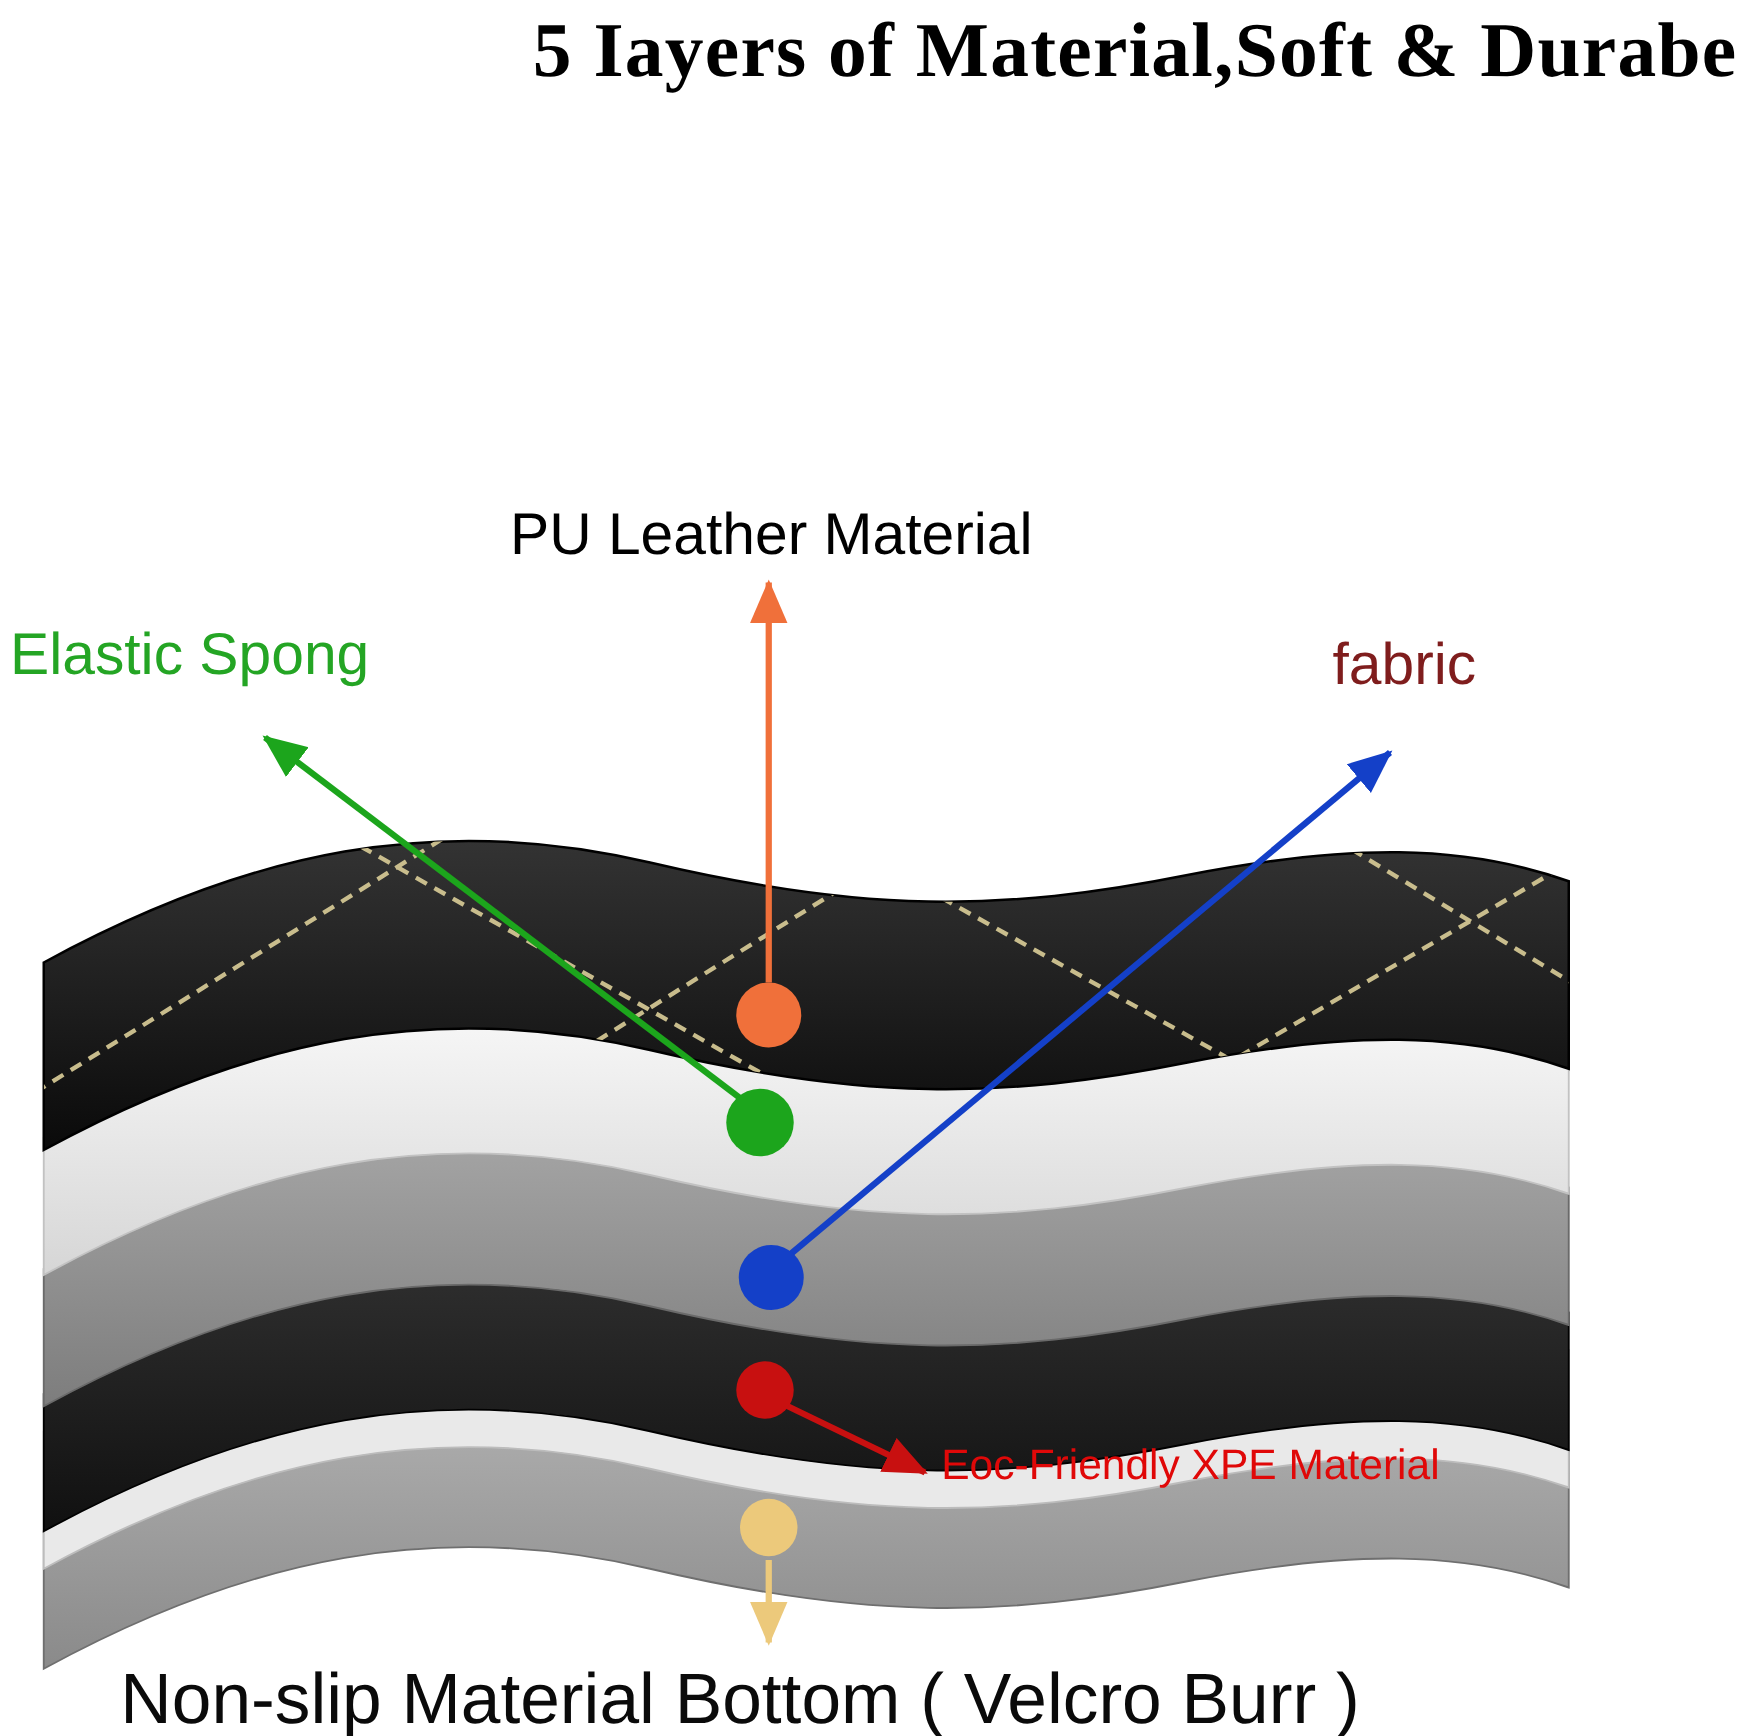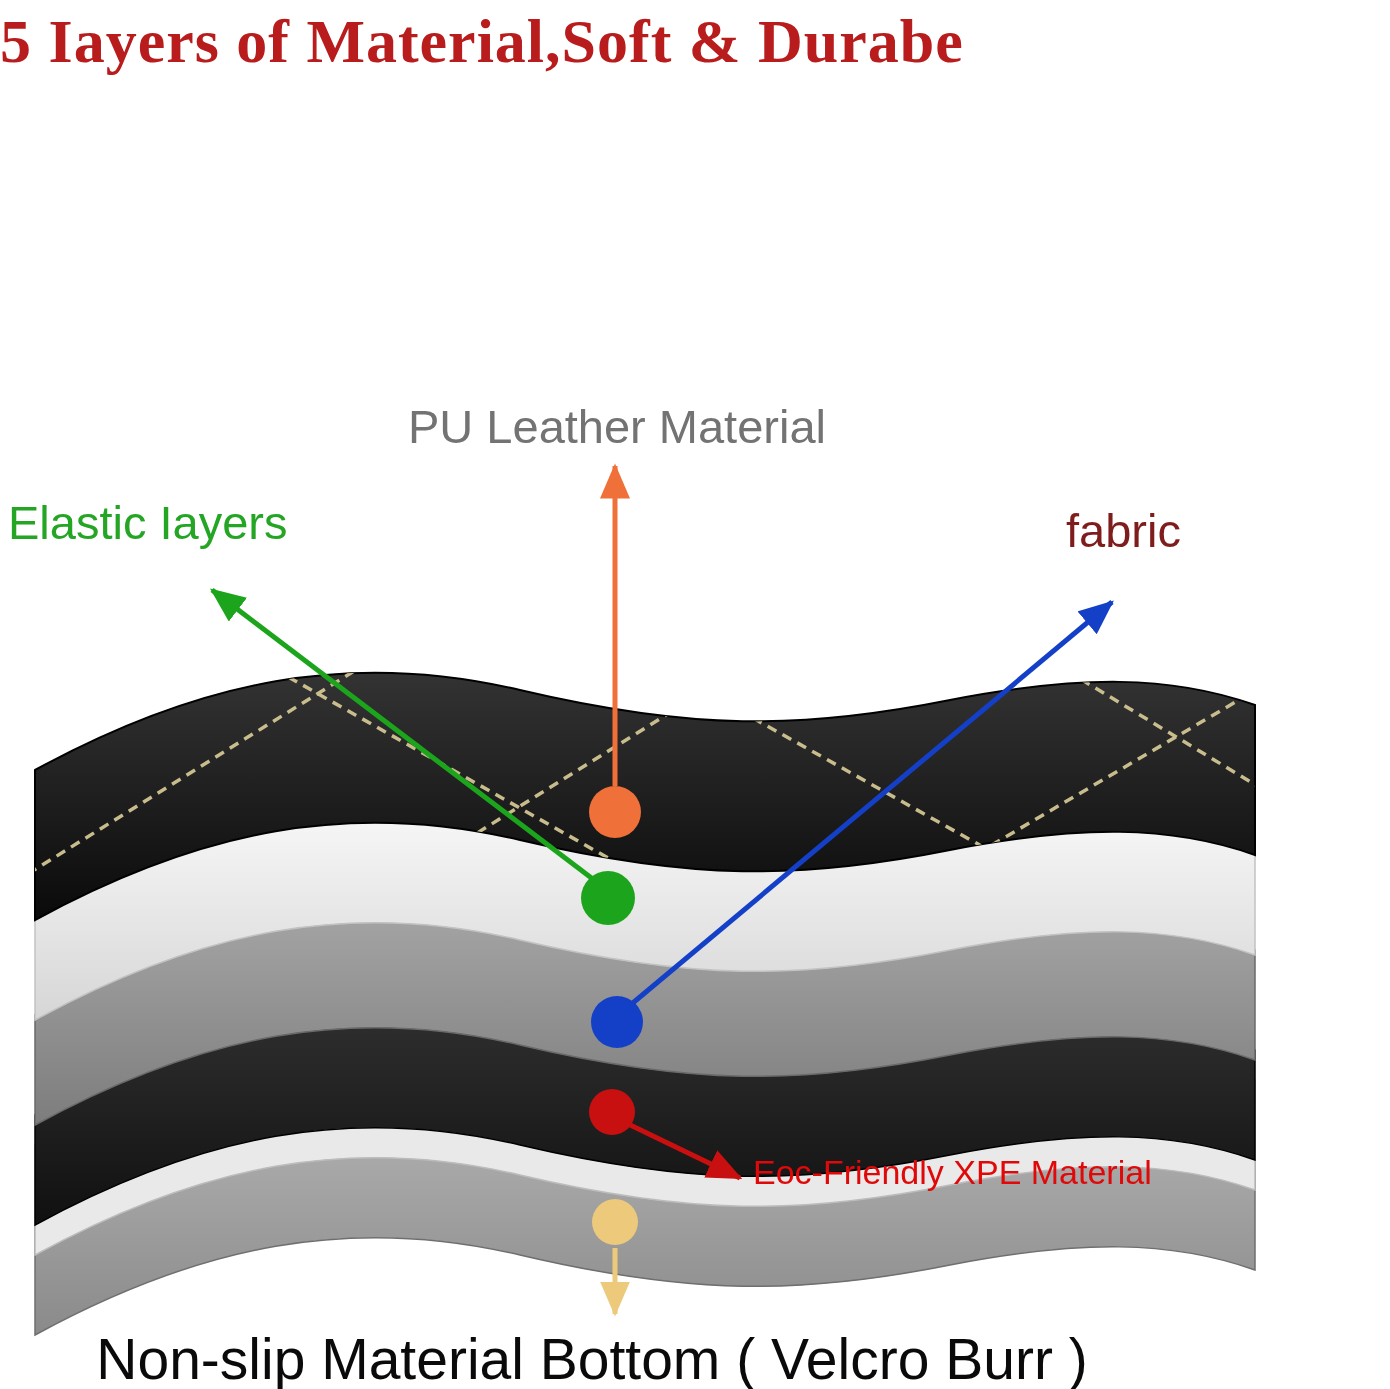--- a/index.html
+++ b/index.html
@@ -6,31 +6,31 @@
   .canvas{
     position:relative;
     width:1390px;height:1389px;
     background:#ffffff;
     overflow:hidden;
     font-family:"Liberation Sans", sans-serif;
   }
   .diagram{position:absolute;left:0;top:0;width:1390px;height:1389px;}
   .title{
     position:absolute;left:0;top:6px;width:100%;
-    text-align:left;
+    text-align:right;
     font-family:"Liberation Serif","DejaVu Serif",serif;
     font-weight:bold;
     font-size:62px;
-    color:#b91c1c;
+    color:#000000;
     letter-spacing:1px;
   }
   .label{position:absolute;white-space:nowrap;line-height:1.05;}
   .label-pu{
     left:617px;top:402px;transform:translateX(-50%);
-    font-size:47px;color:#737373;
+    font-size:47px;color:#000000;
   }
   .label-sponge{
     left:8px;top:498px;
     font-size:47px;color:#24a524;
   }
   .label-fabric{
     left:1066px;top:506px;
     font-size:47px;color:#7f1d1d;
   }
   .label-xpe{
@@ -124,17 +124,17 @@
       <circle cx="615" cy="812" r="26" fill="#f0703a"></circle>
       <circle cx="608" cy="898" r="27" fill="#1ca51c"></circle>
       <circle cx="617" cy="1022" r="26" fill="#1440c8"></circle>
       <circle cx="612" cy="1112" r="23" fill="#c81010"></circle>
       <circle cx="615" cy="1222" r="23" fill="#ecc97b"></circle>
     </g>
   </svg>
 
   <div class="title">5 Iayers of Material,Soft &amp; Durabe</div>
   <div class="label label-pu">PU Leather Material</div>
-  <div class="label label-sponge">Elastic Iayers</div>
+  <div class="label label-sponge">Elastic Spong</div>
   <div class="label label-fabric">fabric</div>
   <div class="label label-xpe">Eoc-Friendly XPE Material</div>
   <div class="label label-nonslip">Non-slip Material Bottom ( Velcro Burr )</div>
 </div>
 
 </body></html>

